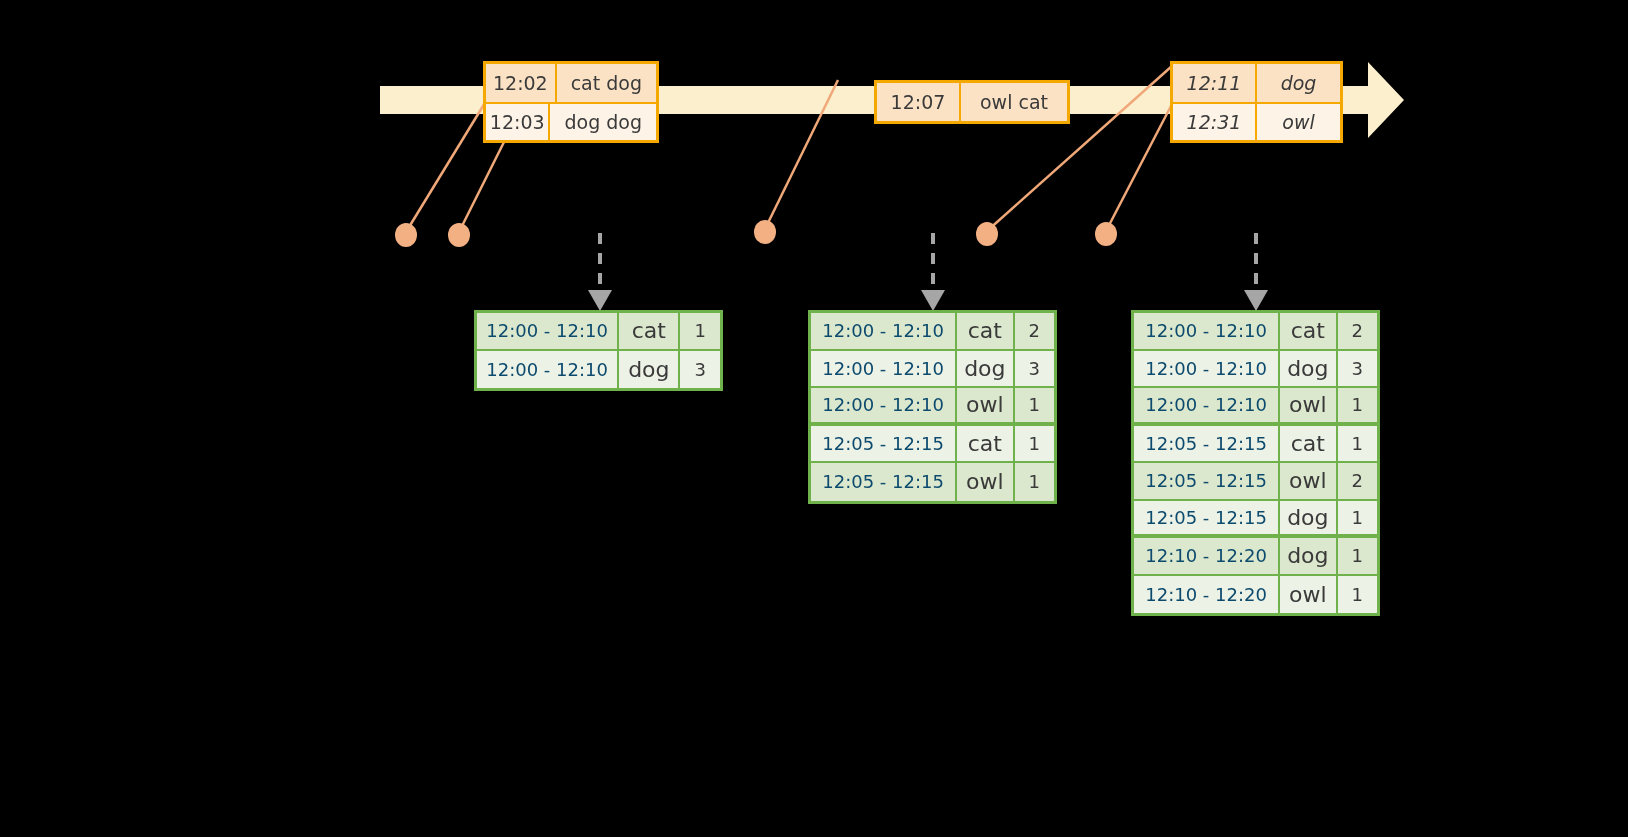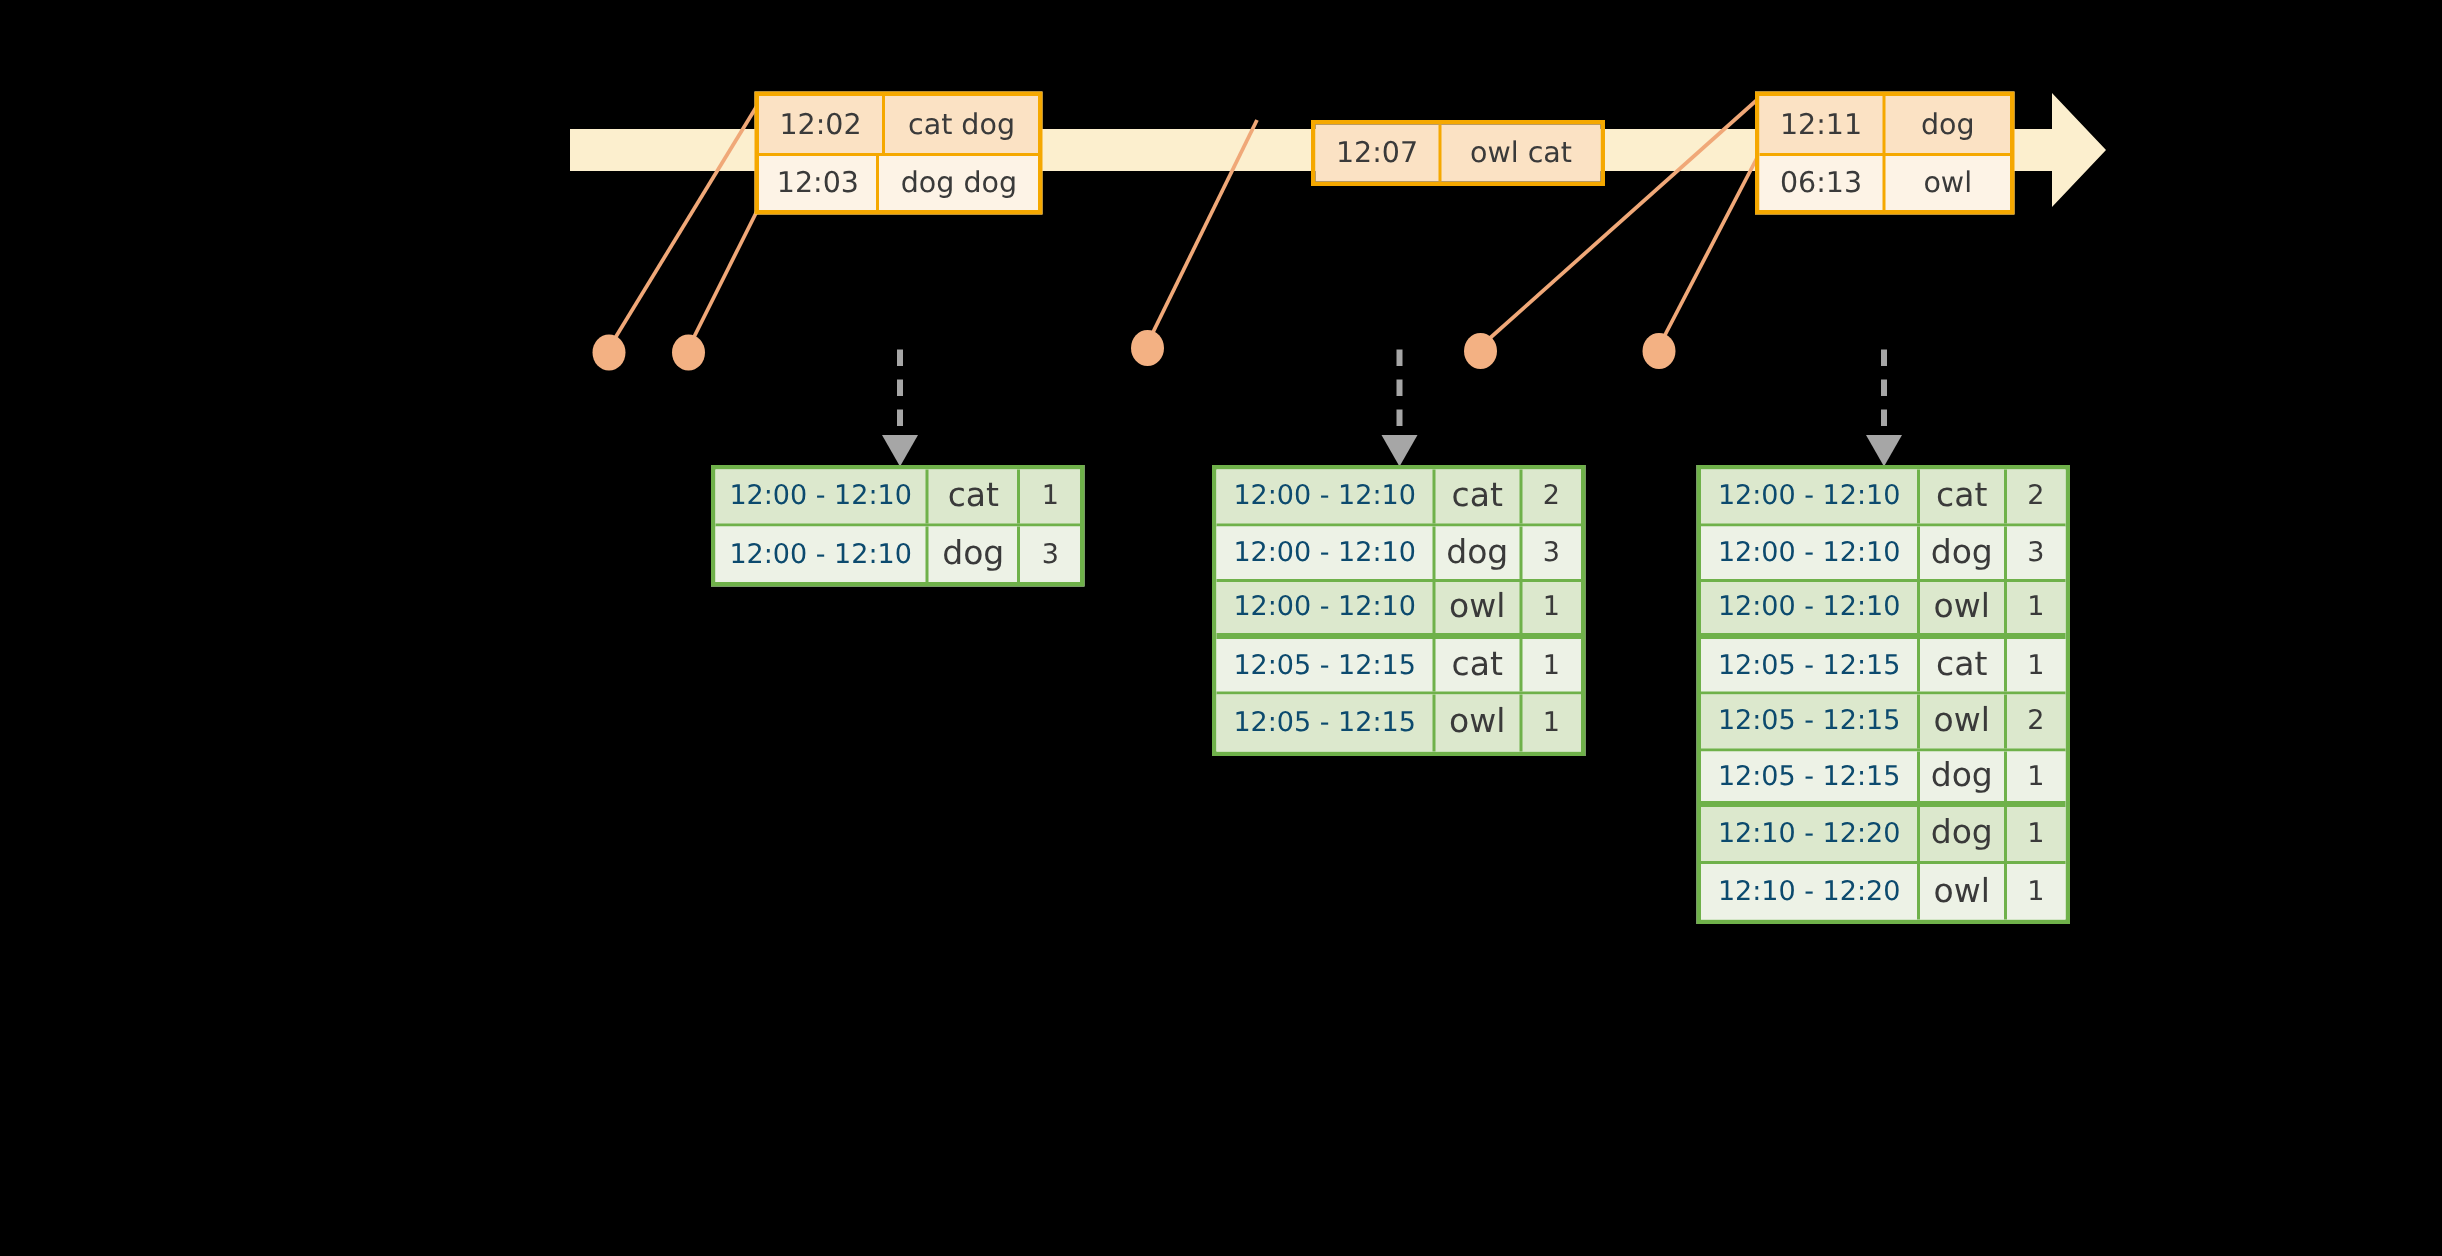--- a/index.html
+++ b/index.html
@@ -164,45 +164,45 @@
       <line x1="933" y1="233" x2="933" y2="292" stroke-dasharray="11,9"></line>
       <line x1="1256" y1="233" x2="1256" y2="292" stroke-dasharray="11,9"></line>
     </g>
     <g fill="#A6A6A6">
       <path d="M588,290 L612,290 L600,311 Z"></path>
       <path d="M921,290 L945,290 L933,311 Z"></path>
       <path d="M1244,290 L1268,290 L1256,311 Z"></path>
     </g>
   </svg>
 
-  <div class="event-box" style="left:503px; top:61px; width:192px;">
+  <div class="event-box" style="left:483px; top:61px; width:176px;">
     <div class="event-row shade-a">
       <div class="event-time">12:02</div>
       <div class="event-words">cat dog</div>
     </div>
     <div class="event-row shade-b">
       <div class="event-time">12:03</div>
       <div class="event-words">dog dog</div>
     </div>
   </div>
 
   <div class="event-box" style="left:874px; top:80px; width:196px;">
     <div class="event-row shade-a">
       <div class="event-time">12:07</div>
       <div class="event-words">owl cat</div>
     </div>
   </div>
 
-  <div class="event-box" style="left:1170px; top:61px; width:173px;">
+  <div class="event-box" style="left:1170px; top:61px; width:173px;font-style:italic;">
     <div class="event-row shade-a">
       <div class="event-time">12:11</div>
       <div class="event-words">dog</div>
     </div>
     <div class="event-row shade-b">
-      <div class="event-time">06:13</div>
+      <div class="event-time">12:31</div>
       <div class="event-words">owl</div>
     </div>
   </div>
 
   <div class="result-table t1" style="left:474px; top:310px; width:249px;">
     <div class="rt-row rshade-a">
       <div class="rt-window">12:00 - 12:10</div>
       <div class="rt-key">cat</div>
       <div class="rt-count">1</div>
     </div>

